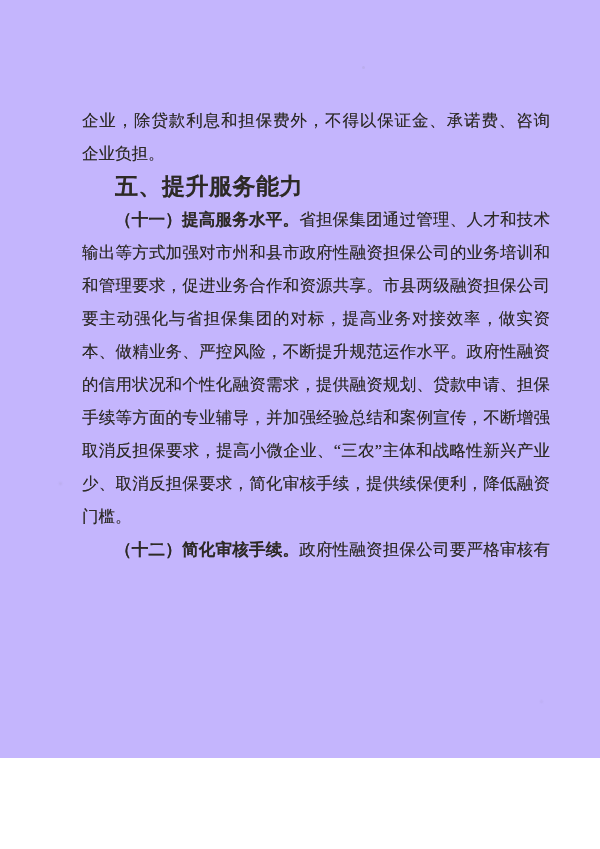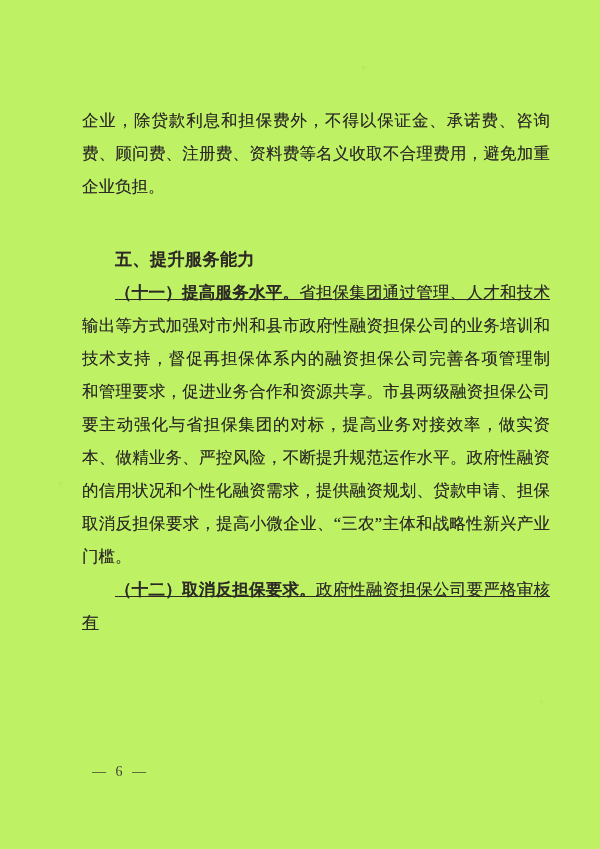--- a/index.html
+++ b/index.html
@@ -1,19 +1,19 @@
 <!DOCTYPE html>
 <html lang="zh"><head>
 <meta charset="utf-8">
 <style>
   html,body { margin:0; padding:0; }
   .page {
     position:relative;
-    width:600px; height:849px;
-    background:#bef264;
+    width:600px; height:758px;
+    background:#c4b5fd;
     overflow:hidden;
     font-family:"Liberation Serif","DejaVu Serif",serif;
     color:#2d2a26;
   }
   
   .specks {
     position:absolute; left:362px; top:66px;
     width:3px; height:3px; border-radius:50%;
     background:rgba(120,115,105,0.10);
     box-shadow: -303px 416px 2px rgba(120,115,105,0.12),
@@ -27,56 +27,55 @@
     height:33px;
     line-height:33px;
     font-size:16.5px;
     text-align:left;
     text-shadow:0 0 0.5px rgba(45,42,38,0.55);
   }
   .j {
     text-align:justify;
     text-align-last:justify;
   }
-  .ind { text-indent:33px;text-decoration:underline; }
+  .ind { text-indent:33px; }
   .hd {
     font-family:"Liberation Sans","DejaVu Sans",sans-serif;
     font-weight:700;
     text-indent:33px;
-    font-size:17px;
+    font-size:23px;
     letter-spacing:0.5px;
-    margin-top:40px;
   }
   .lead { font-weight:700; }
   .pagenum {
     position:absolute;
     left:92px; top:764px;
     font-size:14px;
     letter-spacing:3px;
     color:#403d39;
     white-space:nowrap;
   }
 </style>
 </head>
 <body>
 
 <div class="page">
   <div class="specks"></div>
 
   <div class="textblock">
     <div class="line j"><span>企业，除贷款利息和担保费外，不得以保证金、承诺费、咨询</span></div>
-    <div class="line j"><span>费、顾问费、注册费、资料费等名义收取不合理费用，避免加重</span></div>
     <div class="line"><span>企业负担。</span></div>
     <div class="line hd"><span>五、提升服务能力</span></div>
     <div class="line j ind"><span class="lead">（十一）提高服务水平。</span><span>省担保集团通过管理、人才和技术</span></div>
     <div class="line j"><span>输出等方式加强对市州和县市政府性融资担保公司的业务培训和</span></div>
-    <div class="line j"><span>技术支持，督促再担保体系内的融资担保公司完善各项管理制</span></div>
     <div class="line j"><span>和管理要求，促进业务合作和资源共享。市县两级融资担保公司</span></div>
     <div class="line j"><span>要主动强化与省担保集团的对标，提高业务对接效率，做实资</span></div>
     <div class="line j"><span>本、做精业务、严控风险，不断提升规范运作水平。政府性融资</span></div>
     <div class="line j"><span>的信用状况和个性化融资需求，提供融资规划、贷款申请、担保</span></div>
+    <div class="line j"><span>手续等方面的专业辅导，并加强经验总结和案例宣传，不断增强</span></div>
     <div class="line j"><span>取消反担保要求，提高小微企业、“三农”主体和战略性新兴产业</span></div>
+    <div class="line j"><span>少、取消反担保要求，简化审核手续，提供续保便利，降低融资</span></div>
     <div class="line"><span>门槛。</span></div>
-    <div class="line j ind"><span class="lead">（十二）取消反担保要求。</span><span>政府性融资担保公司要严格审核有</span></div>
+    <div class="line j ind"><span class="lead">（十二）简化审核手续。</span><span>政府性融资担保公司要严格审核有</span></div>
   </div>
 
   <div class="pagenum">— 6 —</div>
 </div>
 
 </body></html>

